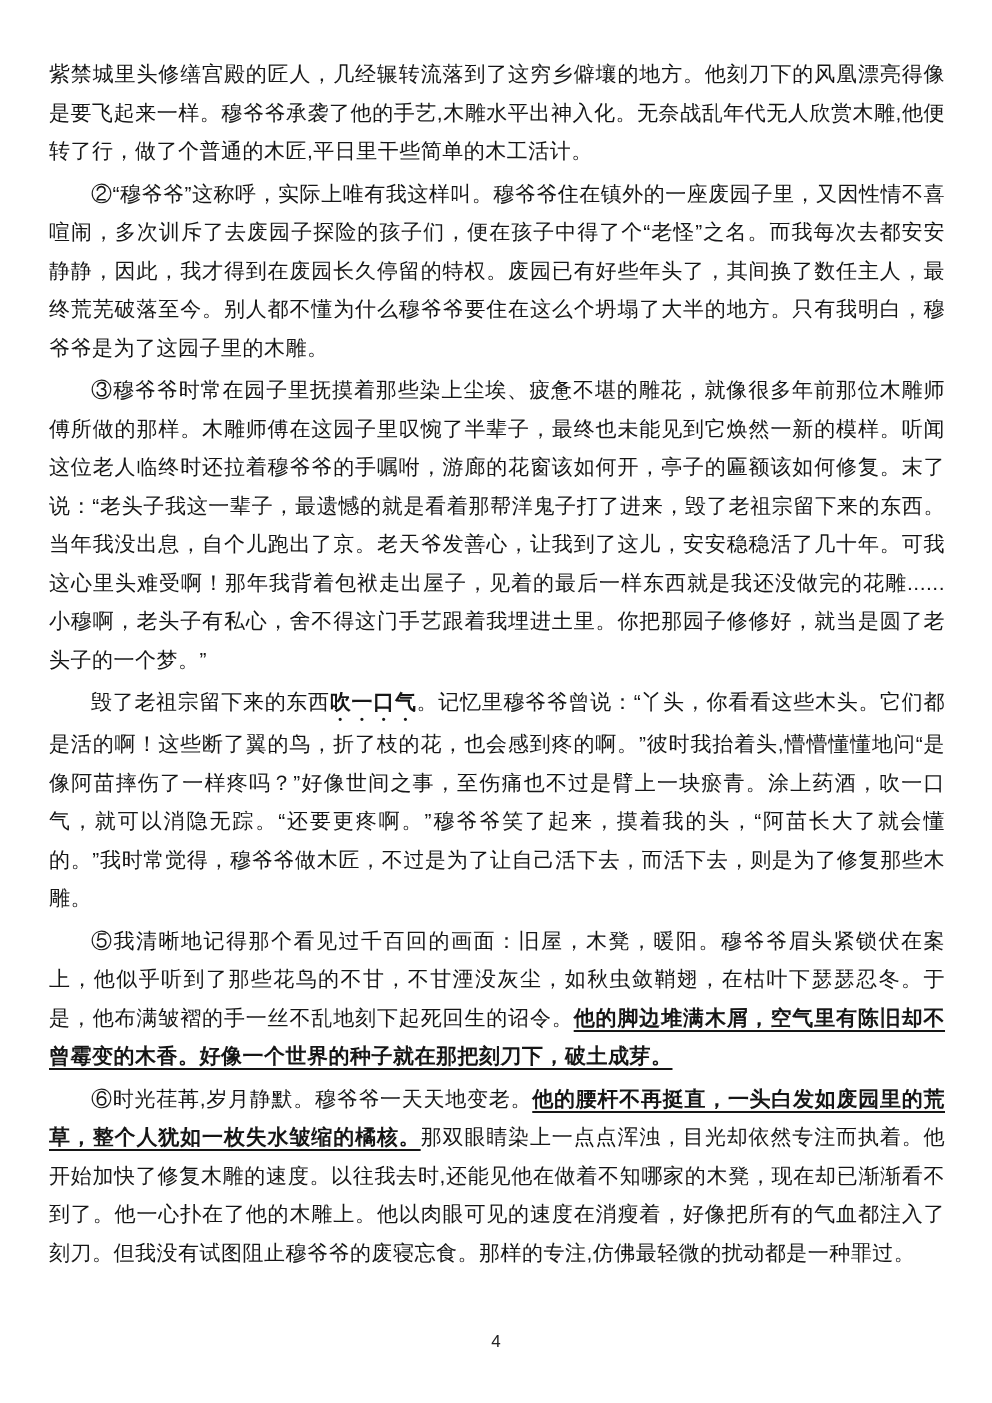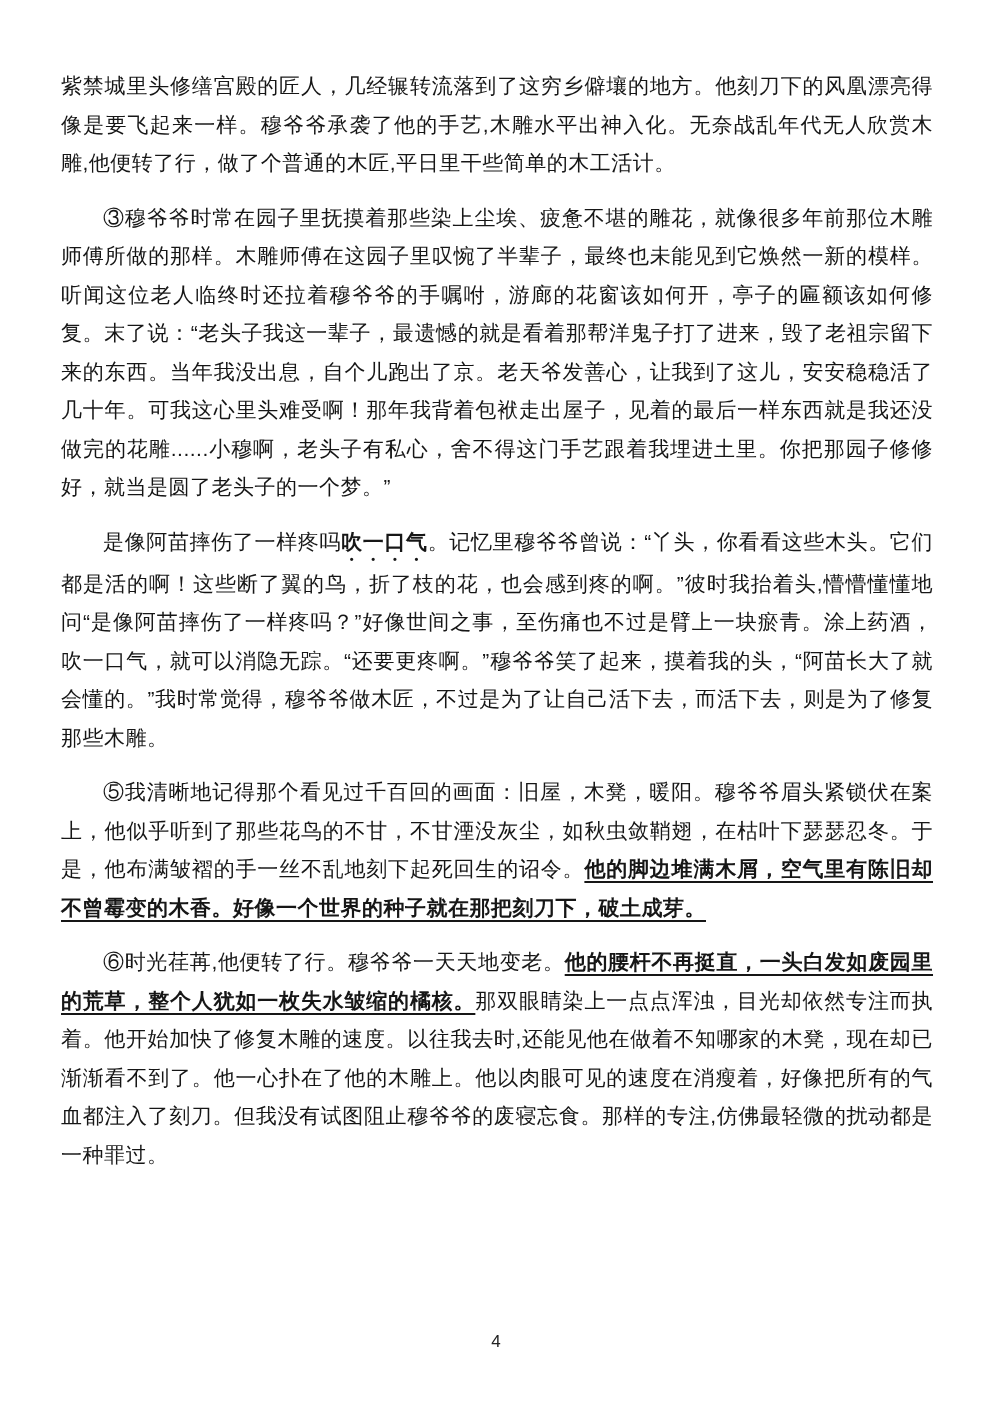--- a/index.html
+++ b/index.html
@@ -20,21 +20,21 @@
     position: absolute;
     left: 45px;
     top: 51px;
     width: 904px;
     font-size: 21px;
     line-height: 38.5px;
     text-align: justify;
     letter-spacing: 0.5px;
   }
   .article p {
-    margin: 16px;
+    margin: 4px;
     padding: 0;
     text-indent: 2em;
   }
   .article p.no-indent {
     text-indent: 0;
   }
   .seg-normal {
     font-weight: normal;
   }
   .seg-em-dots {
@@ -60,19 +60,20 @@
     color: #222222;
   }
 </style>
 </head>
 <body>
 
 <div class="page">
   <div class="article">
 
   <p class="no-indent"><span class="seg-normal">紫禁城里头修缮宫殿的匠人，几经辗转流落到了这穷乡僻壤的地方。他刻刀下的风凰漂亮得像是要飞起来一样。穆爷爷承袭了他的手艺,木雕水平出神入化。无奈战乱年代无人欣赏木雕,他便转了行，做了个普通的木匠,平日里干些简单的木工活计。</span></p>
+      <p><span class="seg-normal">②“穆爷爷”这称呼，实际上唯有我这样叫。穆爷爷住在镇外的一座废园子里，又因性情不喜喧闹，多次训斥了去废园子探险的孩子们，便在孩子中得了个“老怪”之名。而我每次去都安安静静，因此，我才得到在废园长久停留的特权。废园已有好些年头了，其间换了数任主人，最终荒芜破落至今。别人都不懂为什么穆爷爷要住在这么个坍塌了大半的地方。只有我明白，穆爷爷是为了这园子里的木雕。</span></p>
       <p><span class="seg-normal">③穆爷爷时常在园子里抚摸着那些染上尘埃、疲惫不堪的雕花，就像很多年前那位木雕师傅所做的那样。木雕师傅在这园子里叹惋了半辈子，最终也未能见到它焕然一新的模样。听闻这位老人临终时还拉着穆爷爷的手嘱咐，游廊的花窗该如何开，亭子的匾额该如何修复。末了说：“老头子我这一辈子，最遗憾的就是看着那帮洋鬼子打了进来，毁了老祖宗留下来的东西。当年我没出息，自个儿跑出了京。老天爷发善心，让我到了这儿，安安稳稳活了几十年。可我这心里头难受啊！那年我背着包袱走出屋子，见着的最后一样东西就是我还没做完的花雕......小穆啊，老头子有私心，舍不得这门手艺跟着我埋进土里。你把那园子修修好，就当是圆了老头子的一个梦。”</span></p>
-      <p><span class="seg-normal">是像阿苗摔伤了一样疼吗</span><span class="seg-em-dots">吹一口气</span><span class="seg-normal">。记忆里穆爷爷曾说：“丫头，你看看这些木头。它们都是活的啊！这些断了翼的鸟，折了枝的花，也会感到疼的啊。”彼时我抬着头,懵懵懂懂地问“是像阿苗摔伤了一样疼吗？”好像世间之事，至伤痛也不过是臂上一块瘀青。涂上药酒，吹一口气，就可以消隐无踪。“还要更疼啊。”穆爷爷笑了起来，摸着我的头，“阿苗长大了就会懂的。”我时常觉得，穆爷爷做木匠，不过是为了让自己活下去，而活下去，则是为了修复那些木雕。</span></p>
+      <p><span class="seg-normal">毁了老祖宗留下来的东西</span><span class="seg-em-dots">吹一口气</span><span class="seg-normal">。记忆里穆爷爷曾说：“丫头，你看看这些木头。它们都是活的啊！这些断了翼的鸟，折了枝的花，也会感到疼的啊。”彼时我抬着头,懵懵懂懂地问“是像阿苗摔伤了一样疼吗？”好像世间之事，至伤痛也不过是臂上一块瘀青。涂上药酒，吹一口气，就可以消隐无踪。“还要更疼啊。”穆爷爷笑了起来，摸着我的头，“阿苗长大了就会懂的。”我时常觉得，穆爷爷做木匠，不过是为了让自己活下去，而活下去，则是为了修复那些木雕。</span></p>
       <p><span class="seg-normal">⑤我清晰地记得那个看见过千百回的画面：旧屋，木凳，暖阳。穆爷爷眉头紧锁伏在案上，他似乎听到了那些花鸟的不甘，不甘湮没灰尘，如秋虫敛鞘翅，在枯叶下瑟瑟忍冬。于是，他布满皱褶的手一丝不乱地刻下起死回生的诏令。</span><span class="seg-bold-underline">他的脚边堆满木屑，空气里有陈旧却不曾霉变的木香。好像一个世界的种子就在那把刻刀下，破土成芽。</span></p>
-      <p><span class="seg-normal">⑥时光荏苒,他便转了行。穆爷爷一天天地变老。</span><span class="seg-bold-underline">他的腰杆不再挺直，一头白发如废园里的荒草，整个人犹如一枚失水皱缩的橘核。</span><span class="seg-normal">那双眼睛染上一点点浑浊，目光却依然专注而执着。他开始加快了修复木雕的速度。以往我去时,还能见他在做着不知哪家的木凳，现在却已渐渐看不到了。他一心扑在了他的木雕上。他以肉眼可见的速度在消瘦着，好像把所有的气血都注入了刻刀。但我没有试图阻止穆爷爷的废寝忘食。那样的专注,仿佛最轻微的扰动都是一种罪过。</span></p>
+      <p><span class="seg-normal">⑥时光荏苒,岁月静默。穆爷爷一天天地变老。</span><span class="seg-bold-underline">他的腰杆不再挺直，一头白发如废园里的荒草，整个人犹如一枚失水皱缩的橘核。</span><span class="seg-normal">那双眼睛染上一点点浑浊，目光却依然专注而执着。他开始加快了修复木雕的速度。以往我去时,还能见他在做着不知哪家的木凳，现在却已渐渐看不到了。他一心扑在了他的木雕上。他以肉眼可见的速度在消瘦着，好像把所有的气血都注入了刻刀。但我没有试图阻止穆爷爷的废寝忘食。那样的专注,仿佛最轻微的扰动都是一种罪过。</span></p>
     </div>
   <div class="page-footer">4</div>
 </div>
 
 </body></html>

